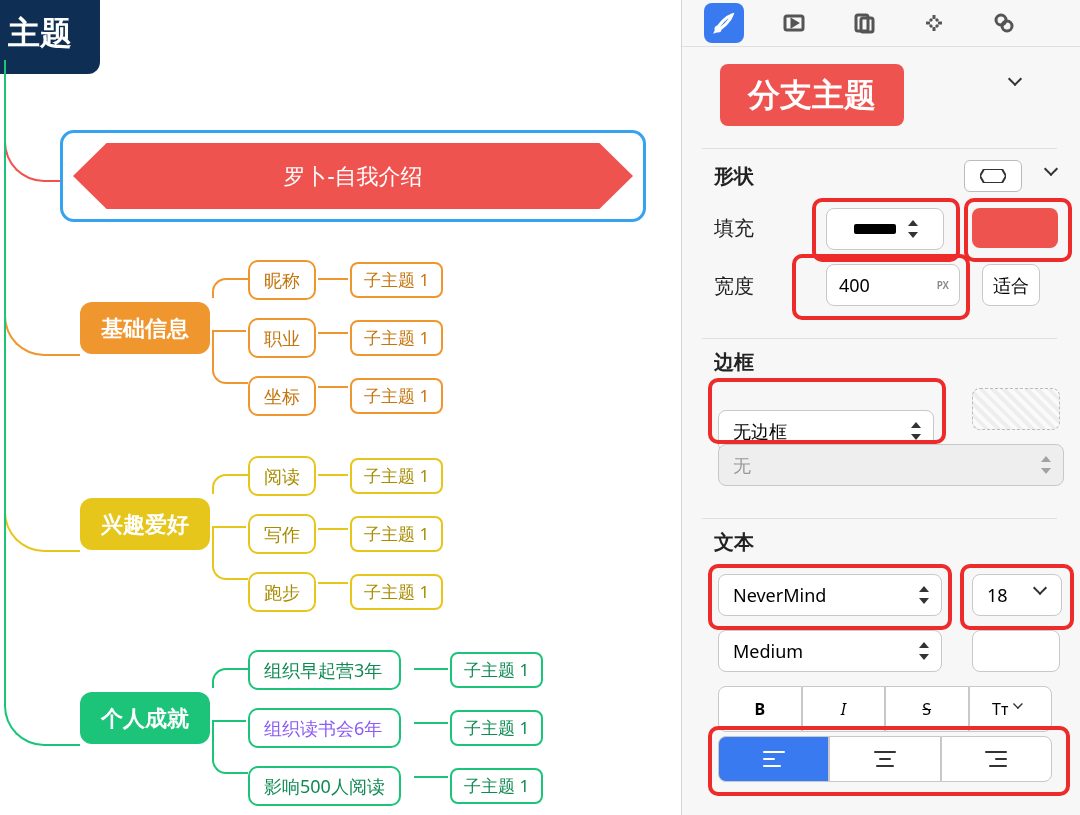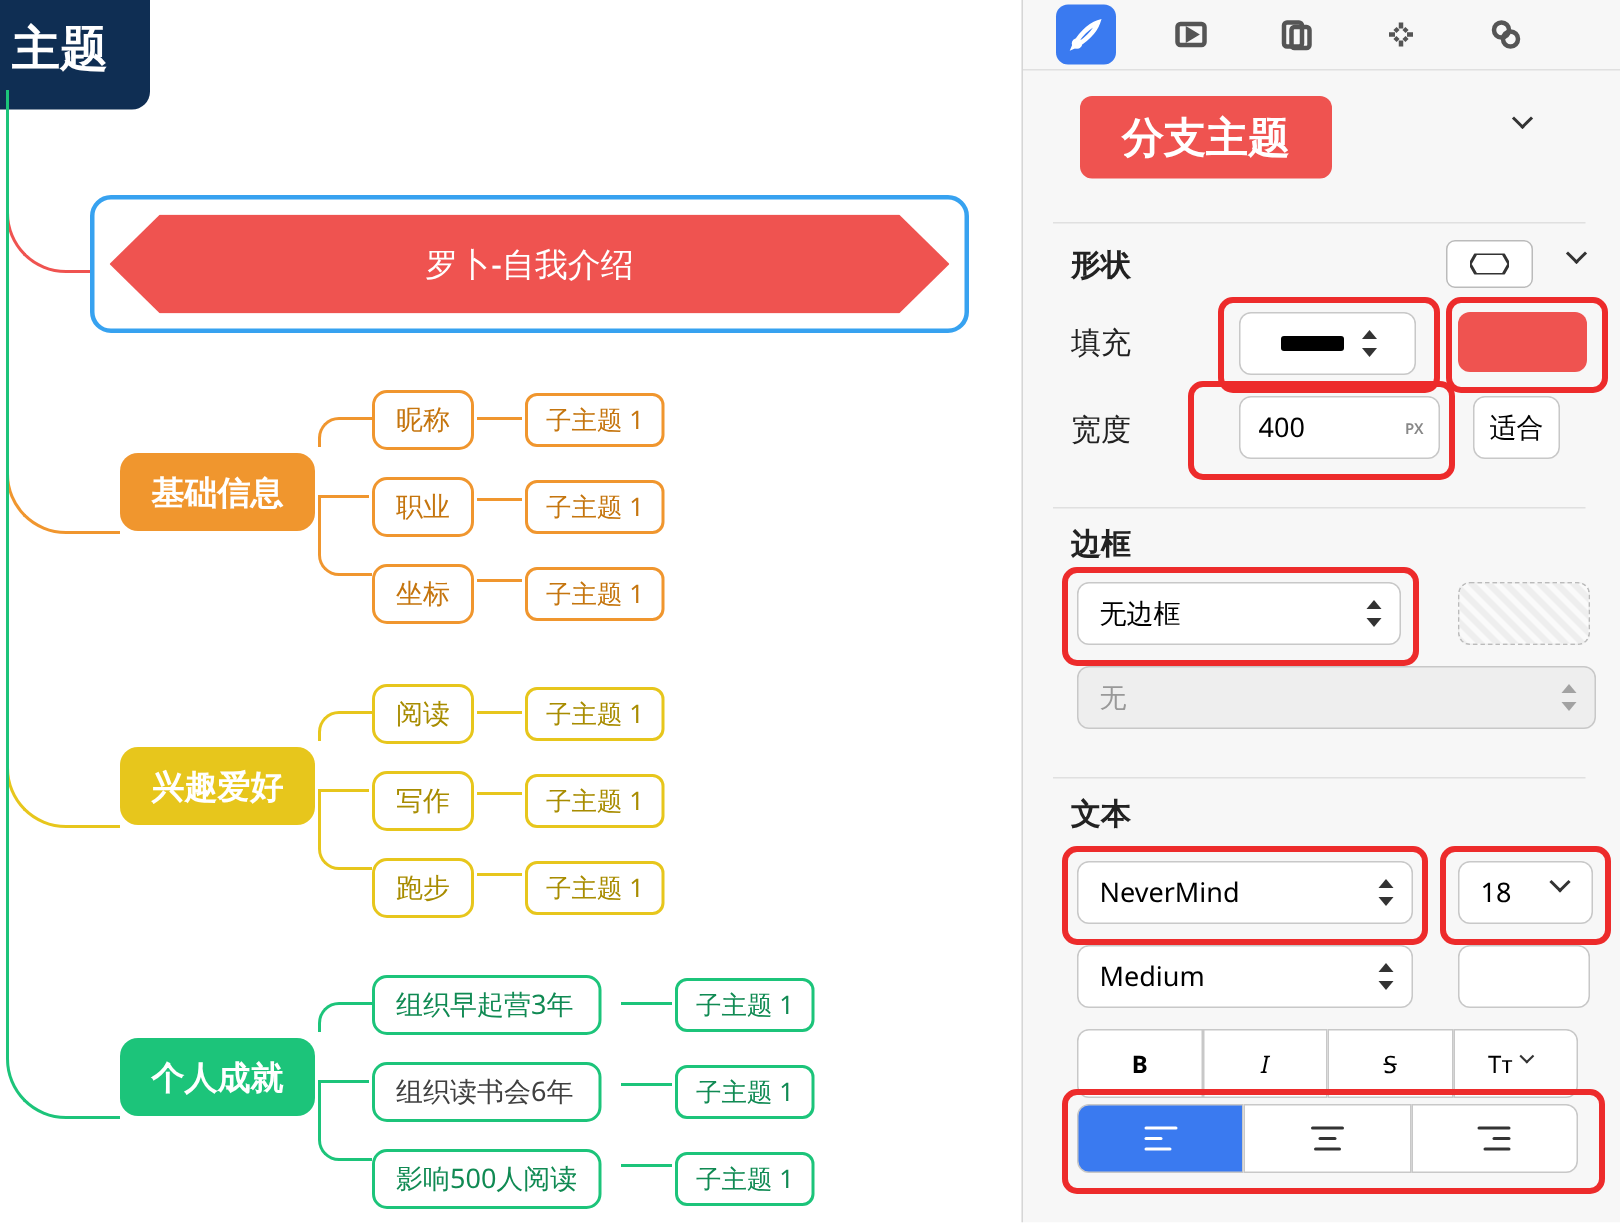--- a/index.html
+++ b/index.html
@@ -20,21 +20,21 @@
   .hline{position:absolute;height:2px;}
   .curved{position:absolute;border-left:2px solid;border-bottom:2px solid;border-radius:0 0 0 40px;}
   
   #panel{position:absolute;right:0;top:0;width:398px;height:815px;background:#f7f7f7;border-left:1px solid #d6d6d6;}
   .tabrow{position:absolute;top:0;left:0;width:100%;height:46px;display:flex;align-items:center;gap:30px;padding-left:22px;border-bottom:1px solid #e0e0e0;}
   .tab-icon{width:40px;height:40px;display:flex;align-items:center;justify-content:center;border-radius:8px;}
   .tab-icon.active{background:#3a7af0;}
   .tab-icon svg{stroke:#555;fill:none;stroke-width:3;}
   .tab-icon.active svg{stroke:#fff;}
   .heading-pill{position:absolute;left:38px;top:64px;width:320px;height:50px;}
-  .heading-pill-inner{background:#ef5350;color:#fff;font-size:28px;font-weight:600;padding:8px 28px;border-radius:8px;display:inline-block;}
+  .heading-pill-inner{background:#ef5350;color:#fff;font-size:32px;font-weight:600;padding:8px 28px;border-radius:8px;display:inline-block;}
   .heading-chevron{position:absolute;right:20px;top:14px;}
   .section-title{position:absolute;font-size:20px;font-weight:600;color:#222;}
   .shape-swatch{position:absolute;width:56px;height:30px;border:1px solid #bbb;border-radius:6px;background:#fff;display:flex;align-items:center;justify-content:center;}
   .chev-down{width:16px;height:16px;}
   .chev-down::before{content:"";display:block;width:8px;height:8px;border-right:2px solid #333;border-bottom:2px solid #333;transform:rotate(45deg);margin-top:-4px;}
   .updown{width:14px;height:22px;position:relative;}
   .updown::before,.updown::after{content:"";position:absolute;left:2px;width:0;height:0;border-left:5px solid transparent;border-right:5px solid transparent;}
   .updown::before{top:2px;border-bottom:6px solid #333;}
   .updown::after{bottom:2px;border-top:6px solid #333;}
   .dropbox{position:absolute;height:40px;border:1px solid #c8c8c8;border-radius:8px;background:#fff;display:flex;align-items:center;justify-content:space-between;padding:0 10px 0 14px;font-size:18px;}
@@ -142,21 +142,21 @@
 
     <div class="branch" style="top:692px;">
       <div class="branch-node" style="background:#1cc47a;">
         <span>个人成就</span>
       </div>
     </div>
     <div style="position:absolute;left:248px;top:650px;">
       <div class="sub-chip" style="border-color:#1cc47a;color:#108a53;background:#fff;">
           <span>组织早起营3年</span>
         </div>
-      <div class="sub-chip" style="border-color:#1cc47a;color:#404040;background:#fff;">
+      <div class="sub-chip" style="border-color:#1cc47a;color:#8b5cf6;background:#fff;">
           <span>组织读书会6年</span>
         </div>
       <div class="sub-chip" style="border-color:#1cc47a;color:#108a53;background:#fff;">
           <span>影响500人阅读</span>
         </div>
     </div>
     <div style="position:absolute;left:450px;top:652px;">
       <div style="margin-bottom:22px;"><span class="leaf-chip" style="border-color:#1cc47a;color:#108a53;">
             <span>子主题 1</span>
           </span></div>
@@ -240,21 +240,21 @@
       <span style="color:#888;font-size:10px;font-weight:600;">PX</span>
     </div>
     <div class="dropbox" style="left:300px;top:264px;width:56px;justify-content:center;padding:0;">
       <span>适合</span>
     </div>
     <div class="redbox" style="left:110px;top:254px;width:170px;height:58px;"></div>
 
     <hr style="position:absolute;left:20px;top:330px;width:355px;border:none;border-top:1px solid #e0e0e0;">
 
     <div class="section-title" style="left:32px;top:348px;">边框</div>
-    <div class="dropbox" style="left:36px;top:388px;width:190px;">
+    <div class="dropbox" style="left:36px;top:410px;width:190px;">
       <span>无边框</span>
       <span class="updown"></span>
     </div>
     <div style="position:absolute;left:290px;top:388px;width:86px;height:40px;border:1px dashed #bbb;border-radius:8px;background:repeating-linear-gradient(45deg,#eee,#eee 4px,#fafafa 4px,#fafafa 8px);"></div>
     <div class="redbox" style="left:26px;top:378px;width:230px;height:58px;"></div>
 
     <div class="dropbox" style="left:36px;top:444px;width:320px;background:#eee;color:#999;">
       <span>无</span>
       <span class="updown" style="opacity:.4;"></span>
     </div>

